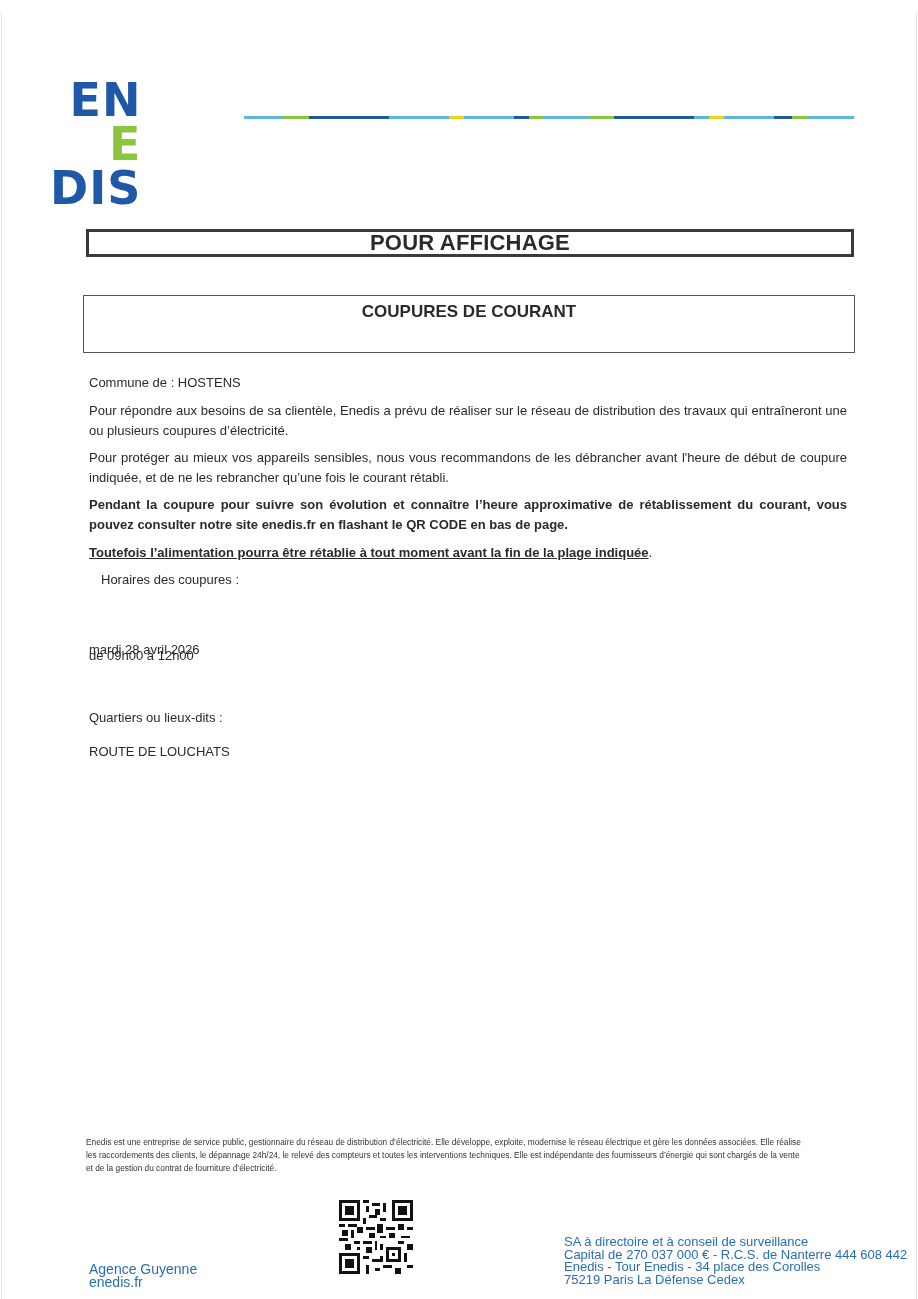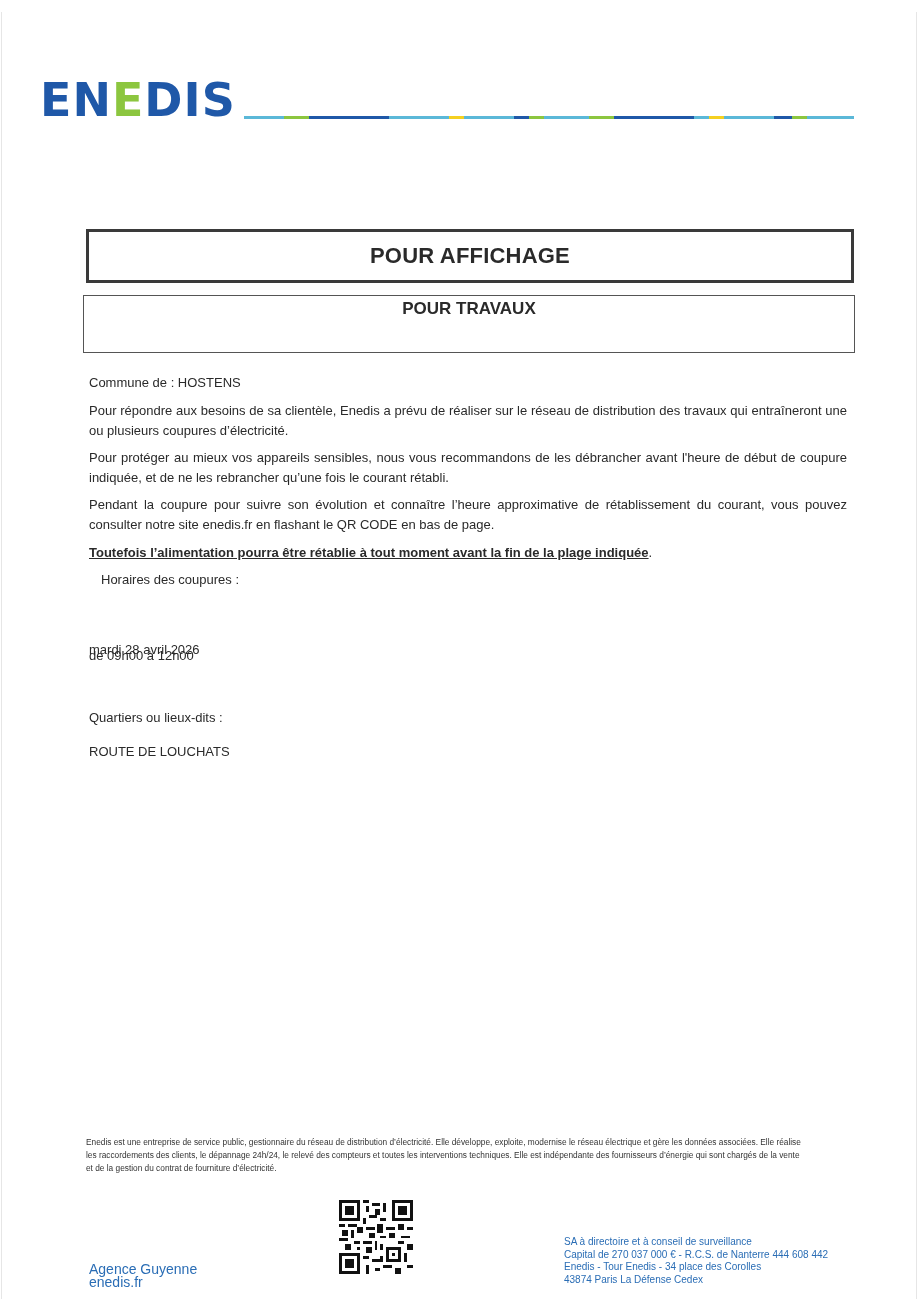--- a/index.html
+++ b/index.html
@@ -1,42 +1,42 @@
 <!DOCTYPE html>
 <html><head>
   <meta charset="utf-8">
   <style>
     html, body { margin: 0; padding: 0; background: #ffffff; }
     body { width: 918px; height: 1299px; position: relative; overflow: hidden; font-family: "Liberation Sans", "DejaVu Sans", sans-serif; color: #222; }
     .page-edge-l { position: absolute; left: 1px; top: 12px; width: 1px; height: 1287px; background: #e6e6e6; }
     .page-edge-r { position: absolute; right: 1px; top: 12px; width: 1px; height: 1287px; background: #e6e6e6; }
 
-    .logo { position: absolute; left: 40px; top: 78px; height: 44px; display: flex; align-items: flex-end; }
+    .logo { position: absolute; left: 50px; top: 78px; height: 44px; display: flex; align-items: flex-end; flex-direction: column; }
     .logo .l { font-family: "DejaVu Sans", sans-serif; font-weight: bold; font-size: 46px; line-height: 44px; color: #1f58a8; letter-spacing: 1px; }
     .logo .g { color: #8cc63f; }
 
     .rule { position: absolute; left: 244px; top: 116px; width: 650px; height: 3px; display: flex; }
     .rule span { display: block; height: 3px; }
 
-    .box-affichage { position: absolute; left: 86px; top: 229px; width: 768px; height: 54px; border: 3px solid #3a3a3a; box-sizing: border-box; display: flex; align-items: center; justify-content: center; }
+    .box-affichage { position: absolute; left: 86px; top: 229px; width: 768px; height: 28px; border: 3px solid #3a3a3a; box-sizing: border-box; display: flex; align-items: center; justify-content: center; }
     .box-affichage .t { font-weight: bold; font-size: 22px; color: #2a2a2a; letter-spacing: 0.2px; }
 
     .box-coupures { position: absolute; left: 83px; top: 295px; width: 772px; height: 58px; border: 1px solid #555; box-sizing: border-box; text-align: center; }
     .box-coupures .t { display: block; font-weight: bold; font-size: 17px; color: #2a2a2a; line-height: 26px; }
     .box-coupures .t1 { margin-top: 3px; }
 
     .body-text { position: absolute; left: 89px; width: 758px; font-size: 13px; line-height: 19.5px; color: #2a2a2a; text-align: justify; }
     .underline { text-decoration: underline; font-weight: bold; }
 
     .legal { position: absolute; left: 86px; top: 1136px; width: 720px; font-size: 8.3px; line-height: 13px; color: #333; }
 
     .qr { position: absolute; left: 339px; top: 1200px; width: 74px; height: 74px; }
 
     .agency { position: absolute; left: 89px; top: 1263px; font-size: 14px; line-height: 13px; color: #2a6db5; }
-    .company { position: absolute; left: 564px; top: 1236px; font-size: 10px; line-height: 12.5px; color: #2a6db5; }
+    .company { position: absolute; left: 564px; top: 1236px; font-size: 13px; line-height: 12.5px; color: #2a6db5; }
   </style>
 </head>
 <body>
 
 <div class="page-edge-l"></div>
 <div class="page-edge-r"></div>
 
 <div class="logo">
   <span class="l">EN</span>
     <span class="l g">E</span>
@@ -61,27 +61,27 @@
     <span style="background: rgb(31, 88, 168); width: 18px;"></span>
     <span style="background: rgb(140, 198, 63); width: 15px;"></span>
     <span style="background: rgb(91, 184, 216); width: 47px;"></span>
   </div>
 
 <div class="box-affichage">
   <span class="t">POUR AFFICHAGE</span>
 </div>
 
 <div class="box-coupures">
-  <span class="t">POUR TRAVAUX</span>
+  <span class="t t1">COUPURES DE COURANT</span>
 </div>
 
 <div class="body-text" style="top:373px;">Commune de : HOSTENS</div>
 <div class="body-text" style="top:401px;">Pour répondre aux besoins de sa clientèle, Enedis a prévu de réaliser sur le réseau de distribution des travaux qui entraîneront une ou plusieurs coupures d’électricité.</div>
 <div class="body-text" style="top:448px;">Pour protéger au mieux vos appareils sensibles, nous vous recommandons de les débrancher avant l'heure de début de coupure indiquée, et de ne les rebrancher qu’une fois le courant rétabli.</div>
-<div class="body-text" style="top:495px;">Pendant la coupure pour suivre son évolution et connaître l’heure approximative de rétablissement du courant, vous pouvez consulter notre site enedis.fr en flashant le QR CODE en bas de page.</div>
+<div class="body-text" style="top:495px;font-weight:bold;">Pendant la coupure pour suivre son évolution et connaître l’heure approximative de rétablissement du courant, vous pouvez consulter notre site enedis.fr en flashant le QR CODE en bas de page.</div>
 <div class="body-text" style="top:543px;"><span class="underline">Toutefois l’alimentation pourra être rétablie à tout moment avant la fin de la plage indiquée</span><span>.</span></div>
 <div class="body-text" style="top:570px;margin-left:12px;">Horaires des coupures :</div>
 <div class="body-text" style="top:640px;">mardi 28 avril 2026</div>
 <div class="body-text" style="top:646px;">de 09h00 à 12h00</div>
 <div class="body-text" style="top:708px;">Quartiers ou lieux-dits :</div>
 <div class="body-text" style="top:702px;margin-top:40px;">ROUTE DE LOUCHATS</div>
 
 <div class="legal">Enedis est une entreprise de service public, gestionnaire du réseau de distribution d’électricité. Elle développe, exploite, modernise le réseau électrique et gère les données associées. Elle réalise les raccordements des clients, le dépannage 24h/24, le relevé des compteurs et toutes les interventions techniques. Elle est indépendante des fournisseurs d’énergie qui sont chargés de la vente et de la gestion du contrat de fourniture d’électricité.</div>
 
 <div class="qr">
@@ -147,14 +147,14 @@
 
 <div class="agency">
   <div>Agence Guyenne</div>
   <div>enedis.fr</div>
 </div>
 
 <div class="company">
   <div>SA à directoire et à conseil de surveillance</div>
   <div>Capital de 270 037 000 € - R.C.S. de Nanterre 444 608 442</div>
   <div>Enedis - Tour Enedis - 34 place des Corolles</div>
-  <div>43874 Paris La Défense Cedex</div>
+  <div>75219 Paris La Défense Cedex</div>
 </div>
 
 </body></html>

